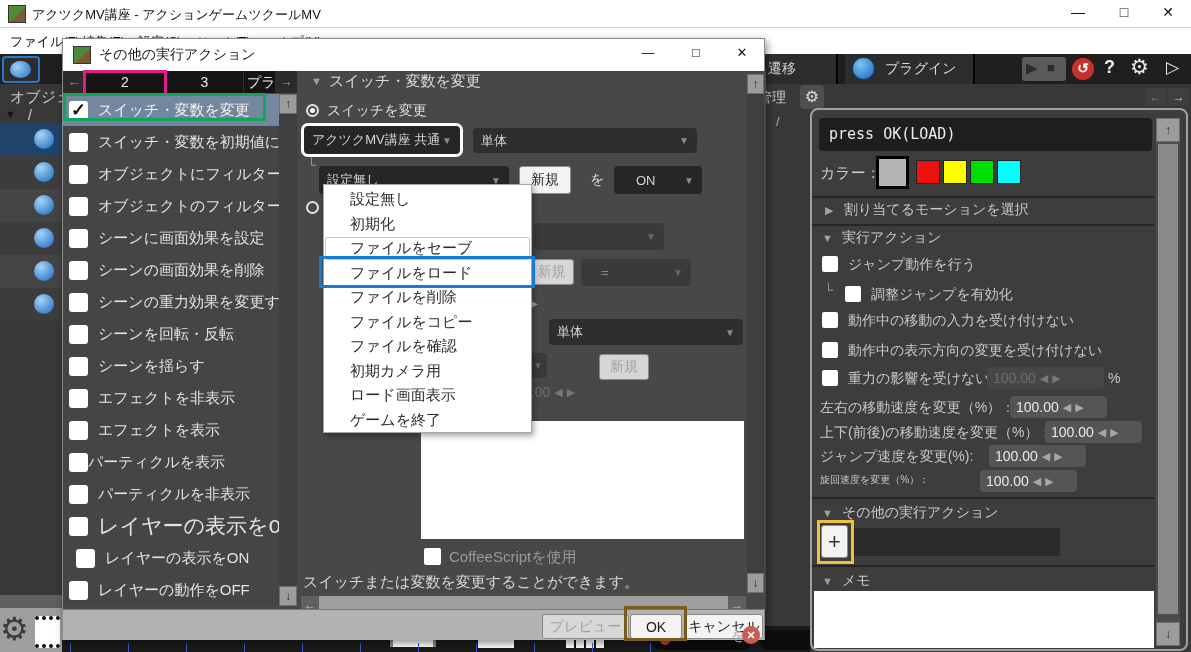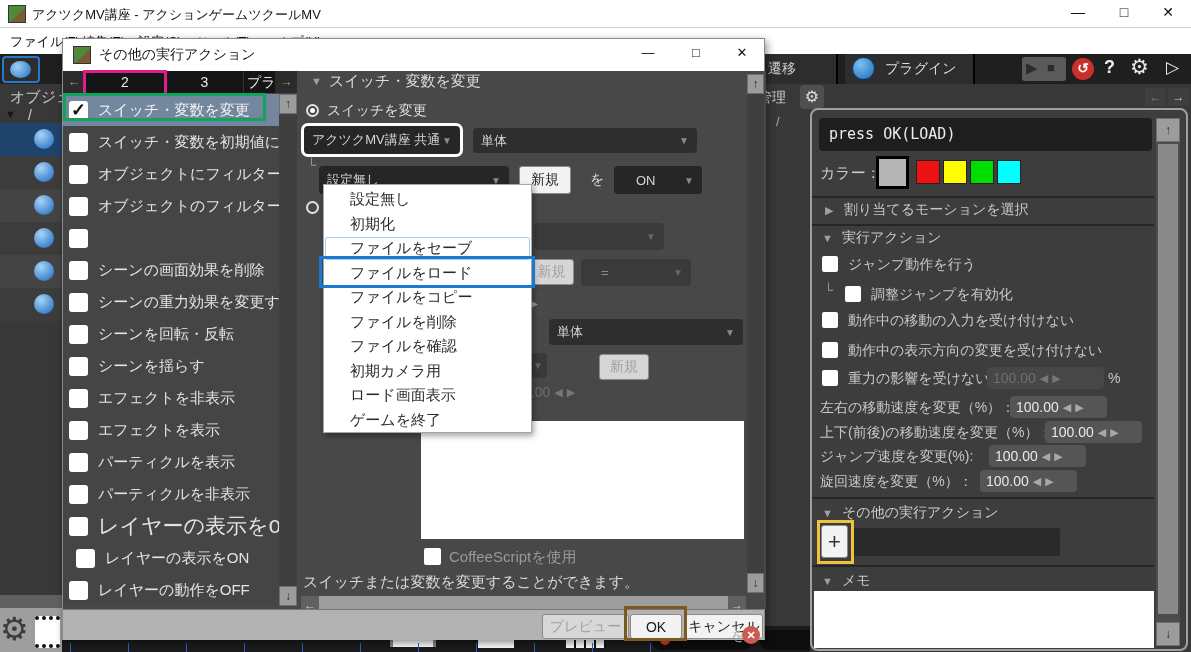--- a/index.html
+++ b/index.html
@@ -197,21 +197,21 @@
       <span>100.00</span>
       <span class="tri">◀</span>
       <span class="tri">▶</span>
     </div>
     <span class="ab txt" style="left:8px;top:338px;font-size:14px;color:#c8c8c8;">ジャンプ速度を変更(%):</span>
     <div class="spin" style="left:177px;top:335px;width:97px;">
       <span>100.00</span>
       <span class="tri">◀</span>
       <span class="tri">▶</span>
     </div>
-    <span class="ab txt" style="left:8px;top:363px;font-size:14px;color:#c8c8c8;">旋回速度を変更（%）：</span>
+    <span class="ab txt" style="left:8px;top:363px;font-size:10px;color:#c8c8c8;">旋回速度を変更（%）：</span>
     <div class="spin" style="left:168px;top:360px;width:97px;">
       <span>100.00</span>
       <span class="tri">◀</span>
       <span class="tri">▶</span>
     </div>
     <div class="sep" style="left:0;top:387px;width:342px;"></div>
 
     <span class="hdrtri ab" style="left:10px;top:397px;">▼</span>
     <span class="ab txt" style="left:30px;top:394px;font-size:14px;color:#cccccc;">その他の実行アクション</span>
     <div class="btnw ab" style="left:9px;top:415px;width:27px;height:33px;font-size:22px;color:#333;">+</div>
@@ -261,20 +261,21 @@
       <div style="height:32px;display:flex;align-items:center;gap:10px;padding-left:6px;">
           <span class="cbx"></span>
           <span class="txt" style="font-size:15px;color:#e3e3e3;">オブジェクトにフィルター効果を</span>
         </div>
       <div style="height:32px;display:flex;align-items:center;gap:10px;padding-left:6px;">
           <span class="cbx"></span>
           <span class="txt" style="font-size:15px;color:#e3e3e3;">オブジェクトのフィルター効果を</span>
         </div>
       <div style="height:32px;display:flex;align-items:center;gap:10px;padding-left:6px;">
           <span class="cbx"></span>
+          <span class="txt" style="font-size:15px;color:#e3e3e3;">シーンに画面効果を設定</span>
         </div>
       <div style="height:32px;display:flex;align-items:center;gap:10px;padding-left:6px;">
           <span class="cbx"></span>
           <span class="txt" style="font-size:15px;color:#e3e3e3;">シーンの画面効果を削除</span>
         </div>
       <div style="height:32px;display:flex;align-items:center;gap:10px;padding-left:6px;">
           <span class="cbx"></span>
           <span class="txt" style="font-size:15px;color:#e3e3e3;">シーンの重力効果を変更する</span>
         </div>
       <div style="height:32px;display:flex;align-items:center;gap:10px;padding-left:6px;">
@@ -286,21 +287,21 @@
           <span class="txt" style="font-size:15px;color:#e3e3e3;">シーンを揺らす</span>
         </div>
       <div style="height:32px;display:flex;align-items:center;gap:10px;padding-left:6px;">
           <span class="cbx"></span>
           <span class="txt" style="font-size:15px;color:#e3e3e3;">エフェクトを非表示</span>
         </div>
       <div style="height:32px;display:flex;align-items:center;gap:10px;padding-left:6px;">
           <span class="cbx"></span>
           <span class="txt" style="font-size:15px;color:#e3e3e3;">エフェクトを表示</span>
         </div>
-      <div style="height:32px;display:flex;align-items:center;gap:10px;padding-left:6px;">
+      <div style="height:32px;display:flex;align-items:center;padding-left:6px;">
           <span class="cbx"></span>
           <span class="txt" style="font-size:15px;color:#e3e3e3;">パーティクルを表示</span>
         </div>
       <div style="height:32px;display:flex;align-items:center;gap:10px;padding-left:6px;">
           <span class="cbx"></span>
           <span class="txt" style="font-size:15px;color:#e3e3e3;">パーティクルを非表示</span>
         </div>
       <div style="height:32px;display:flex;align-items:center;gap:10px;padding-left:6px;">
           <span class="cbx"></span>
           <span class="txt" style="font-size:21px;color:#e3e3e3;font-family:Liberation Mono, monospace;">レイヤーの表示をOFF</span>
@@ -396,22 +397,22 @@
       <div class="btnw dis ab" style="left:479px;top:4px;width:87px;height:25px;background:#d8d8d8;">プレビュー</div>
       <div class="btnw ab" style="left:567px;top:4px;width:52px;height:25px;">OK</div>
       <div class="btnw ab" style="left:622px;top:4px;width:78px;height:25px;">キャンセル</div>
     </div>
 
     <div class="ab" style="left:260px;top:145px;width:209px;height:249px;background:#fff;border:1px solid #a6a6a6;box-shadow:2px 3px 6px rgba(0,0,0,.35);padding-top:2px;">
       <div class="mi">設定無し</div>
       <div class="mi">初期化</div>
       <div class="mi focus">ファイルをセーブ</div>
       <div class="mi">ファイルをロード</div>
+      <div class="mi">ファイルを削除</div>
       <div class="mi">ファイルをコピー</div>
-      <div class="mi">ファイルを削除</div>
       <div class="mi">ファイルを確認</div>
       <div class="mi">初期カメラ用</div>
       <div class="mi">ロード画面表示</div>
       <div class="mi">ゲームを終了</div>
     </div>
 
     <div class="ann" style="left:20px;top:31px;width:84px;height:26px;border:3px solid #e01e8b;"></div>
     <div class="ann" style="left:0px;top:54px;width:203px;height:28px;border:3px solid #12a45c;"></div>
     <div class="ann" style="left:256px;top:217px;width:216px;height:32px;border:3px solid #1a7ad2;"></div>
     <div class="ann" style="left:561px;top:567px;width:63px;height:35px;border:3px solid #7c5a1f;"></div>

